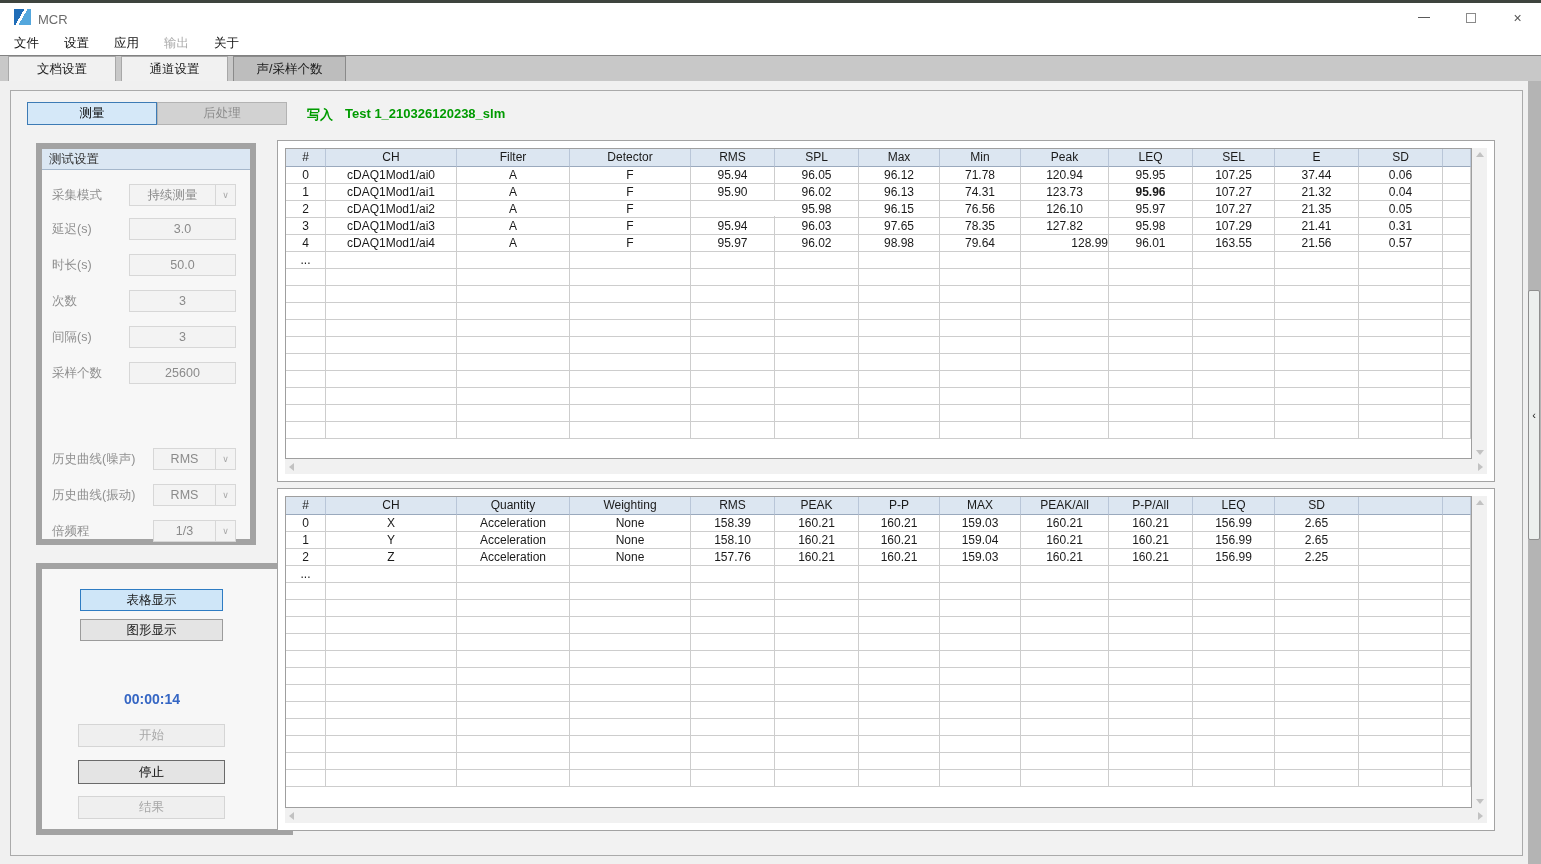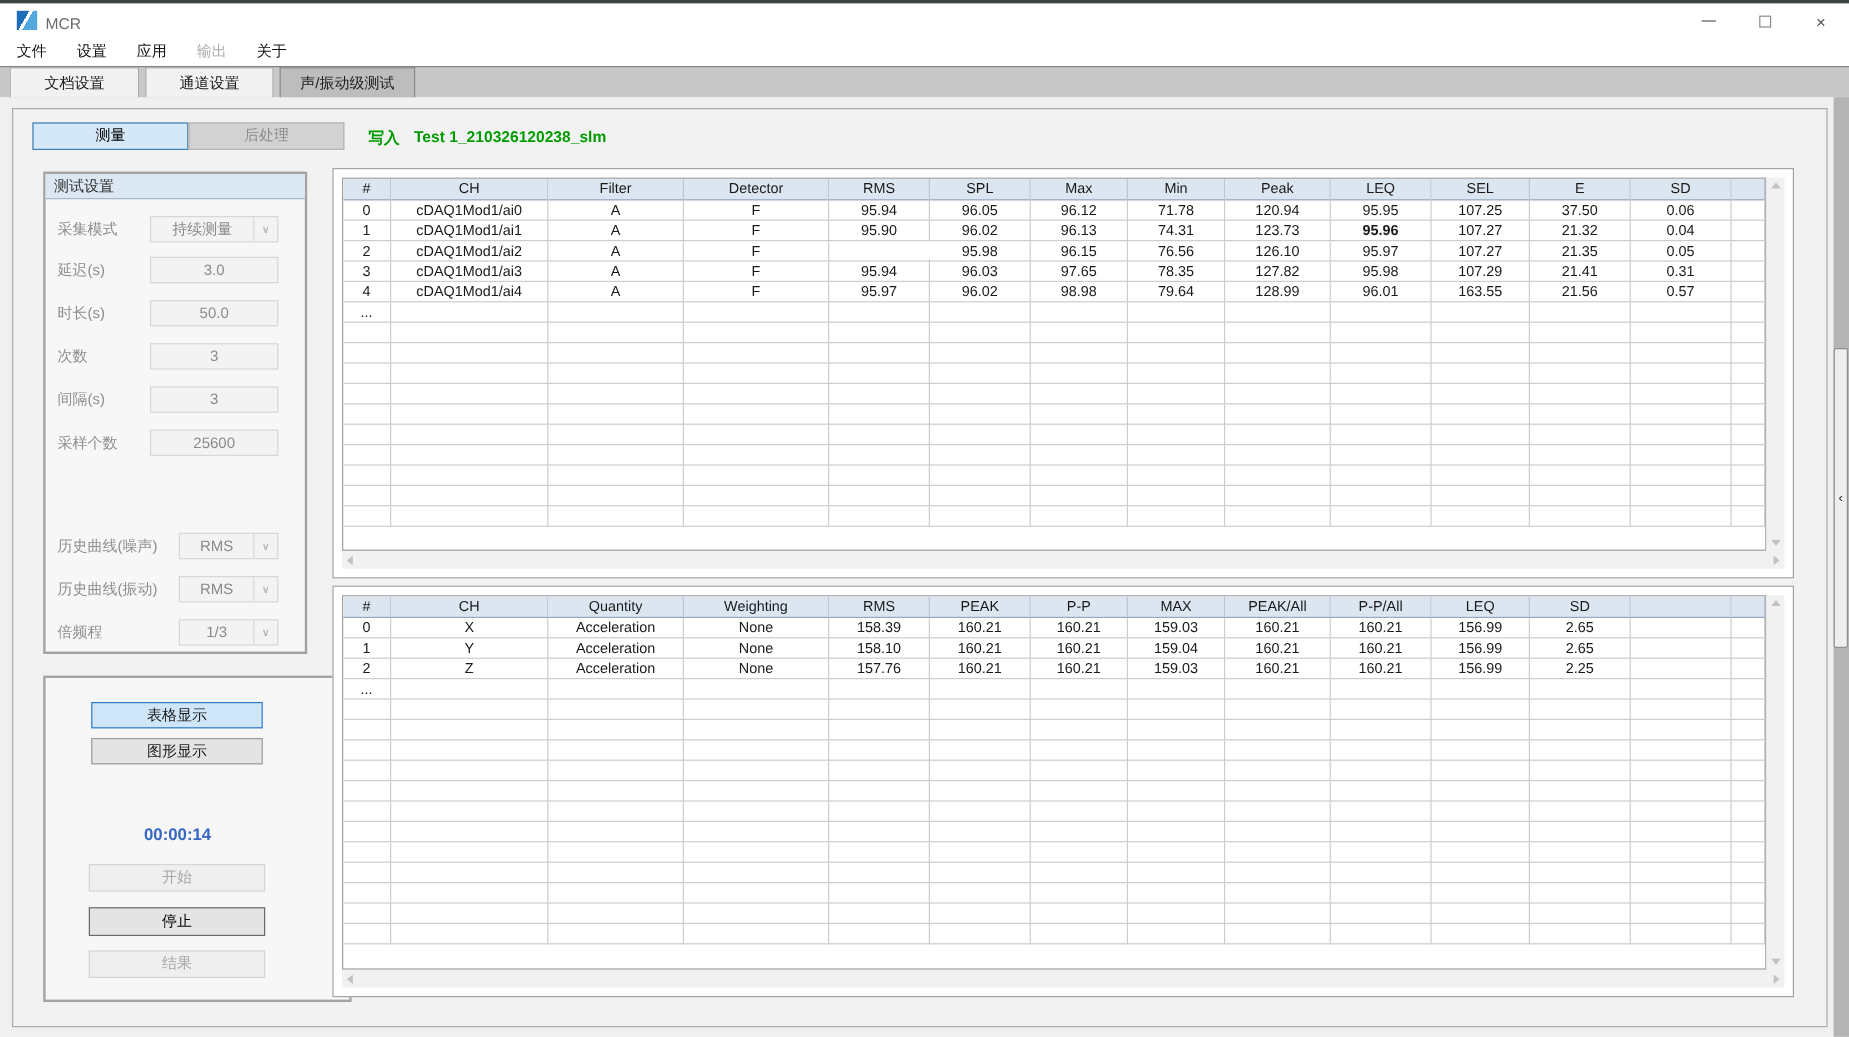--- a/index.html
+++ b/index.html
@@ -31,21 +31,21 @@
   .tab.active { background:#bdbdbd; border-color:#8a8a8a; }
   
   .inner-panel { position:absolute; left:10px; top:90px; width:1513px; height:766px; background:#f2f2f2; border:1px solid #aaaaaa; }
   .mode-btn { position:absolute; height:23px; width:130px; text-align:center; line-height:21px; font-size:12.5px; }
   #measure-btn { left:27px; top:102px; background:#d5e8f8; border:1px solid #3d7bb5; color:#000; }
   #post-btn { left:157px; top:102px; background:#d2d2d2; border:1px solid #b3b3b3; color:#8d8d8d; }
   .green-label { position:absolute; top:106px; font-size:13px; font-weight:bold; color:#009b00; }
   #write-label { left:307px; }
   #file-label { left:345px; }
   
-  .groupbox { position:absolute; background:#f7f7f7; border:2px solid #a3a3a3; }
+  .groupbox { position:absolute; background:#f7f7f7; border:6px solid #a3a3a3; }
   #settings-box { left:36px; top:143px; width:220px; height:402px; }
   .group-header { height:21px; line-height:21px; padding-left:7px; background:#dbe7f3; border-bottom:1px solid #a5b7cb; color:#333; font-size:12.5px; }
   .field-label { position:absolute; left:10px; font-size:12.5px; color:#8f8f8f; line-height:22px; white-space:nowrap; }
   .field-control { position:absolute; height:22px; background:#f3f3f3; border:1px solid #d7d7d7; color:#8a8a8a;
      display:flex; align-items:center; justify-content:center; font-size:12.5px; }
   .field-control .val { flex:1; text-align:center; }
   .dd-btn { width:20px; height:100%; border-left:1px solid #d7d7d7; display:flex; align-items:center; justify-content:center; color:#a8a8a8; font-size:9px; }
   
   #control-box { left:36px; top:563px; width:257px; height:272px; }
   .ctl-btn { position:absolute; text-align:center; font-size:12.5px; }
@@ -103,21 +103,21 @@
   <span class="menu-item">文件</span>
   <span class="menu-item">设置</span>
   <span class="menu-item">应用</span>
   <span class="menu-item disabled">输出</span>
   <span class="menu-item">关于</span>
 </div>
 
 <div class="tabstrip">
   <div class="tab" style="width:108px">文档设置</div>
   <div class="tab" style="width:107px">通道设置</div>
-  <div class="tab active" style="width:113px">声/振动级测试</div>
+  <div class="tab active" style="width:113px">声/采样个数</div>
 </div>
 
 <div class="inner-panel"></div>
 
 <div class="mode-btn" id="measure-btn">测量</div>
 <div class="mode-btn" id="post-btn">后处理</div>
 <span class="green-label" id="write-label">写入</span>
 <span class="green-label" id="file-label">Test 1_210326120238_slm</span>
 
 <div class="groupbox" id="settings-box">
@@ -199,21 +199,21 @@
           <div class="tcell" style="width: 131px;">cDAQ1Mod1/ai0</div>
           <div class="tcell" style="width: 113px;">A</div>
           <div class="tcell" style="width: 121px;">F</div>
           <div class="tcell" style="width: 84px;">95.94</div>
           <div class="tcell" style="width: 84px;">96.05</div>
           <div class="tcell" style="width: 81px;">96.12</div>
           <div class="tcell" style="width: 81px;">71.78</div>
           <div class="tcell" style="width: 88px;">120.94</div>
           <div class="tcell" style="width: 84px;">95.95</div>
           <div class="tcell" style="width: 82px;">107.25</div>
-          <div class="tcell" style="width: 84px;">37.50</div>
+          <div class="tcell" style="width: 84px;">37.44</div>
           <div class="tcell" style="width: 84px;">0.06</div>
           <div class="tcell" style="flex: 1 1 0%;"></div>
         </div>
         <div class="trow">
           <div class="tcell" style="width: 40px;">1</div>
           <div class="tcell" style="width: 131px;">cDAQ1Mod1/ai1</div>
           <div class="tcell" style="width: 113px;">A</div>
           <div class="tcell" style="width: 121px;">F</div>
           <div class="tcell" style="width: 84px;">95.90</div>
           <div class="tcell" style="width: 84px;">96.02</div>
@@ -260,21 +260,21 @@
         </div>
         <div class="trow">
           <div class="tcell" style="width: 40px;">4</div>
           <div class="tcell" style="width: 131px;">cDAQ1Mod1/ai4</div>
           <div class="tcell" style="width: 113px;">A</div>
           <div class="tcell" style="width: 121px;">F</div>
           <div class="tcell" style="width: 84px;">95.97</div>
           <div class="tcell" style="width: 84px;">96.02</div>
           <div class="tcell" style="width: 81px;">98.98</div>
           <div class="tcell" style="width: 81px;">79.64</div>
-          <div class="tcell" style="width: 88px;">128.99</div>
+          <div class="tcell" style="width: 88px; text-align: right;">128.99</div>
           <div class="tcell" style="width: 84px;">96.01</div>
           <div class="tcell" style="width: 82px;">163.55</div>
           <div class="tcell" style="width: 84px;">21.56</div>
           <div class="tcell" style="width: 84px;">0.57</div>
           <div class="tcell" style="flex: 1 1 0%;"></div>
         </div>
         <div class="trow">
           <div class="tcell" style="width: 40px;">...</div>
           <div class="tcell" style="width: 131px;"></div>
           <div class="tcell" style="width: 113px;"></div>

